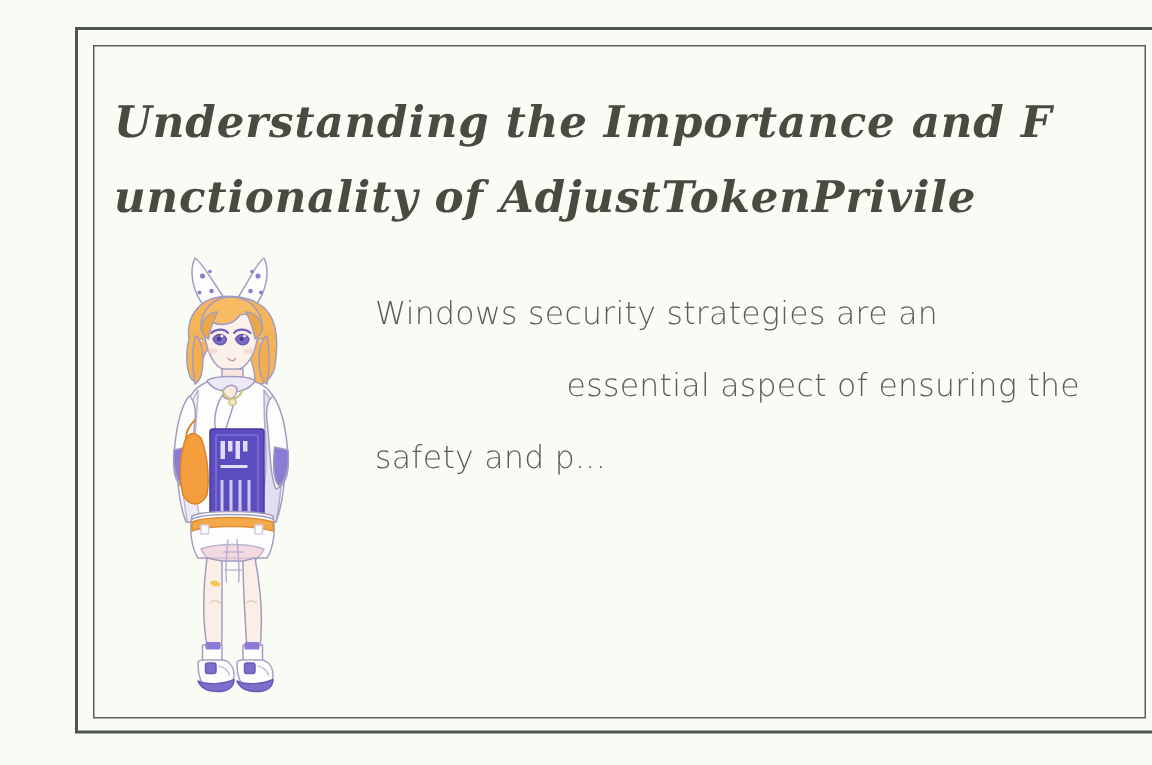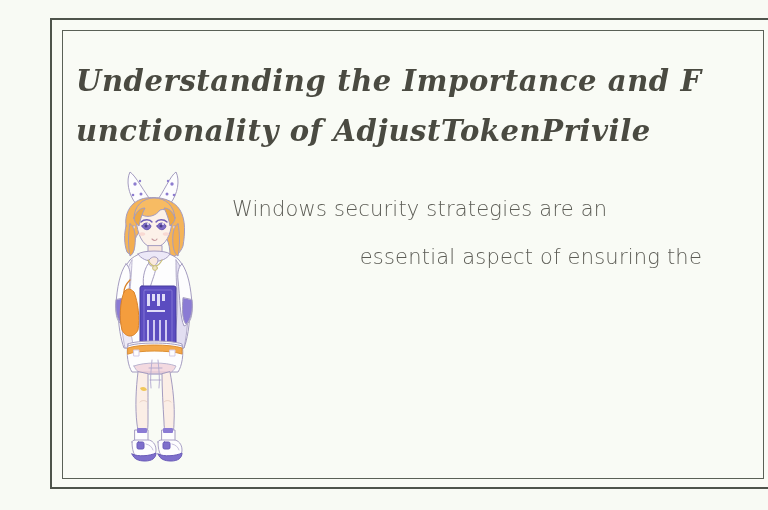--- a/index.html
+++ b/index.html
@@ -58,21 +58,21 @@
     white-space: nowrap;
   }
   .title-line {
     display: block;
     white-space: nowrap;
   }
 
   
   .body-copy {
     position: absolute;
-    left: 204px;
+    left: 222px;
     top: 185px;
     width: 470px;
     color: #5d5d56;
     font-family: "DejaVu Sans", "Liberation Sans", sans-serif;
     font-size: 21px;
     font-weight: 300;
     line-height: 48px;
     letter-spacing: 0.2px;
   }
   .body-line { display: block; white-space: nowrap; }
@@ -98,20 +98,21 @@
   </div>
 
   <div class="title">
     <span class="title-line">Understanding the Importance and F</span>
     <span class="title-line">unctionality of AdjustTokenPrivile</span>
   </div>
 
   <div class="body-copy">
     <span class="body-line">Windows security strategies are an</span>
     <span class="body-line indent"> essential aspect of ensuring the</span>
+    <span class="body-line">safety and p...</span>
   </div>
 
   <div class="illustration">
     <svg viewBox="0 0 128 300" xmlns="http://www.w3.org/2000/svg">
       <g stroke="#a49cc0" stroke-width="1" stroke-linejoin="round" stroke-linecap="round" fill="none">
 
         <g>
           <path d="M62 34 C54 24 46 8 40 4 C36 12 38 26 46 36 C52 42 58 40 62 34 Z" fill="#fdfdfe"></path>
           <path d="M66 34 C74 24 80 8 86 4 C90 12 88 26 80 36 C74 42 68 40 66 34 Z" fill="#fdfdfe"></path>
           <path d="M58 33 C62 30 66 30 70 33 C70 39 66 42 64 42 C62 42 58 39 58 33 Z" fill="#efeaf8"></path>

